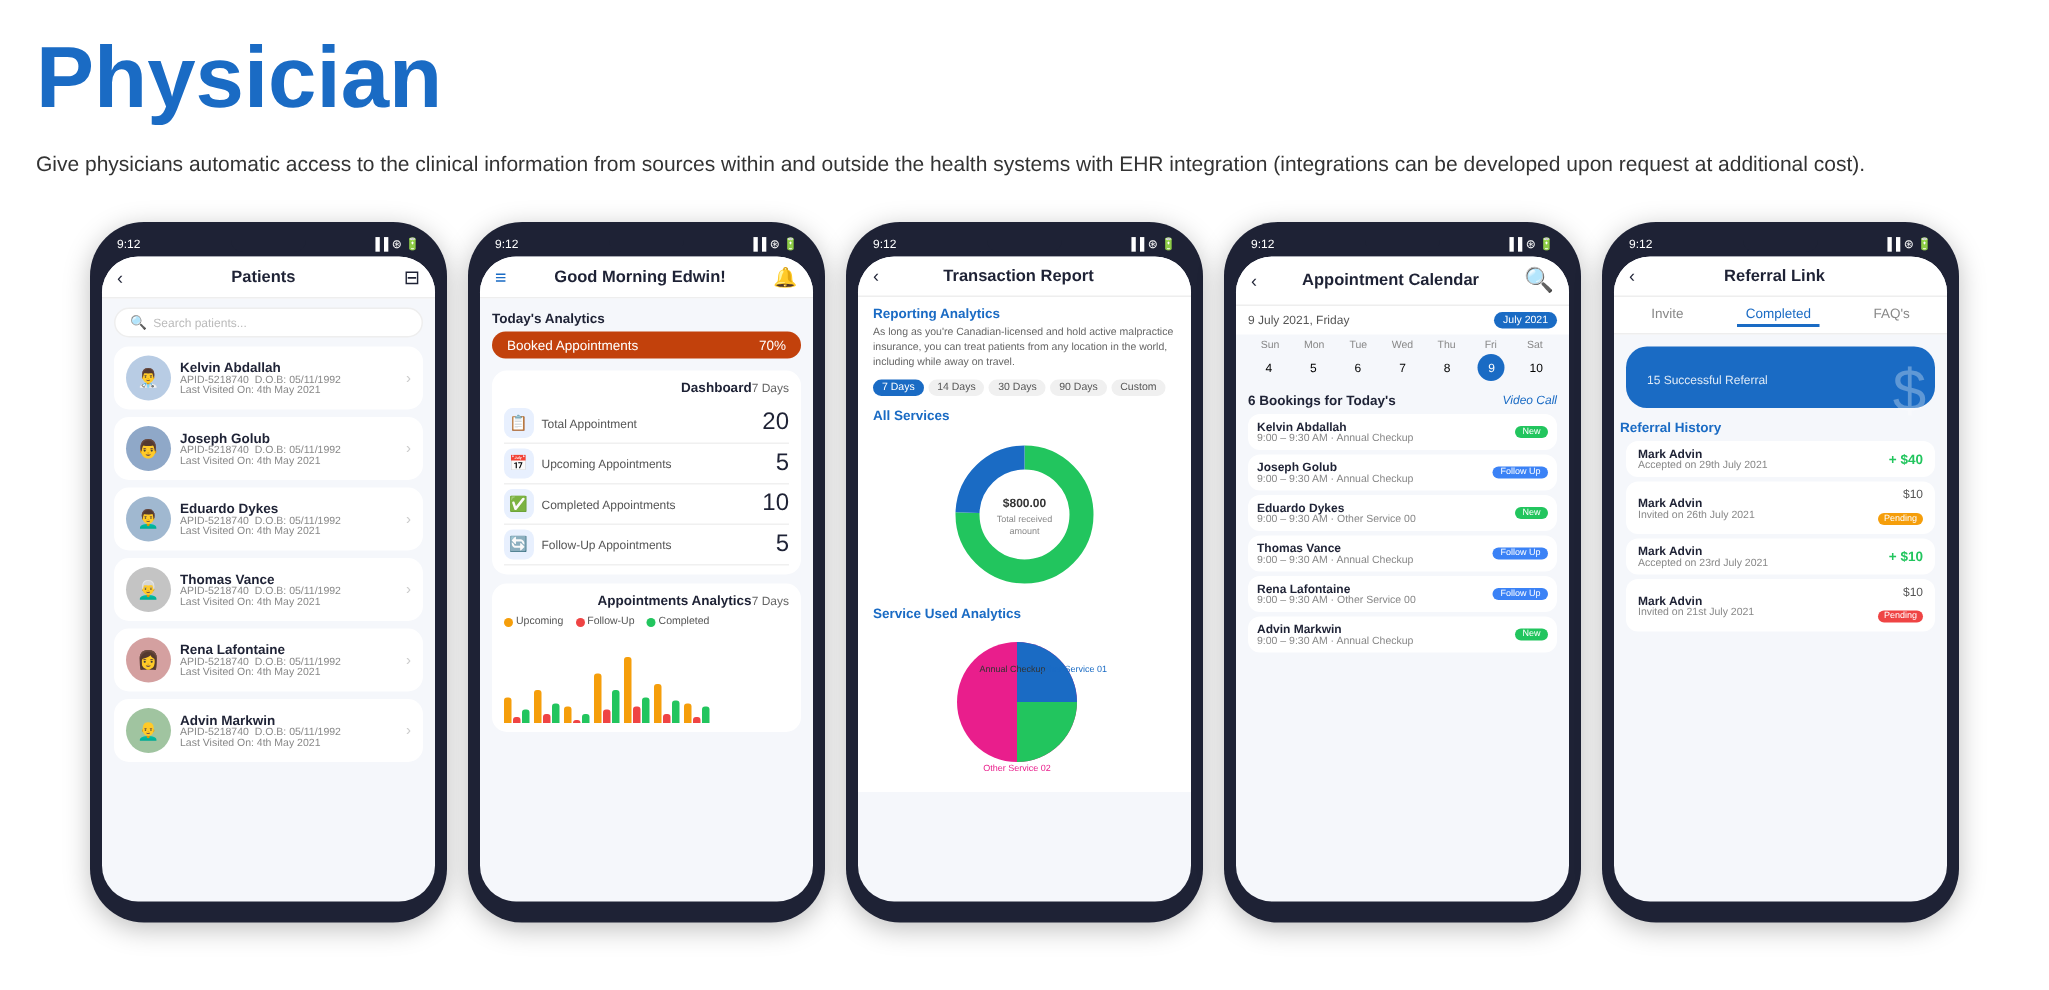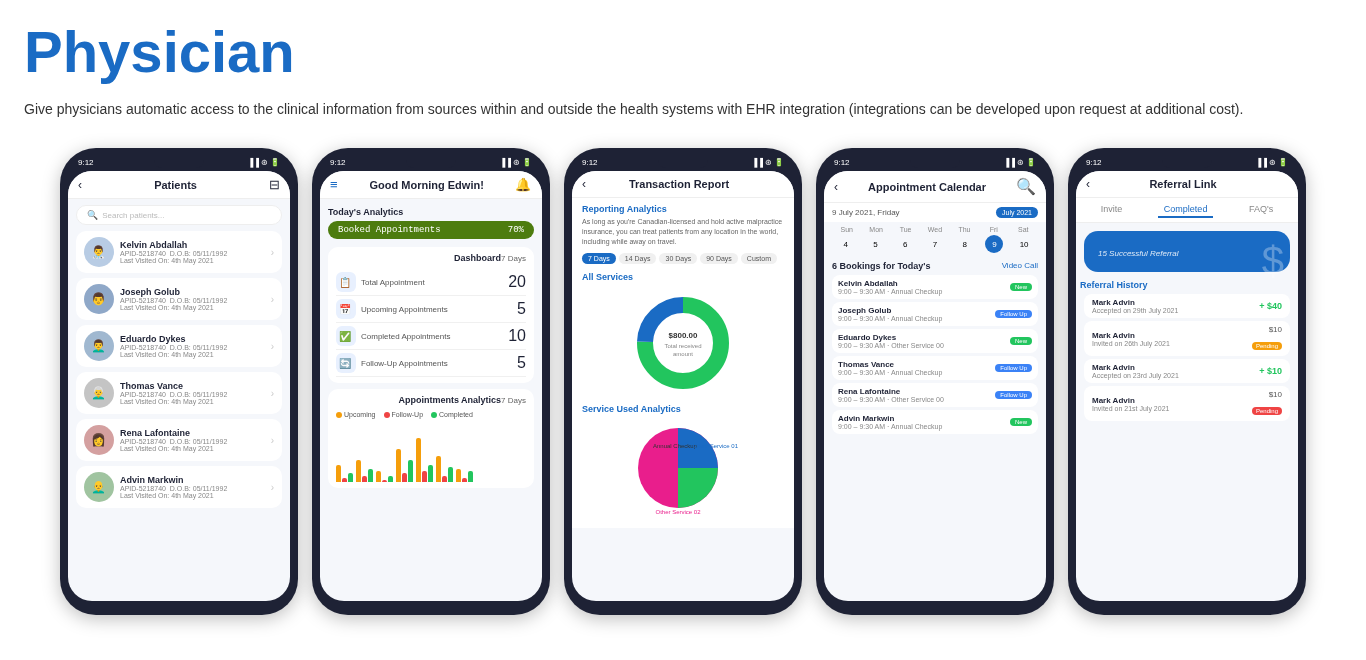--- a/index.html
+++ b/index.html
@@ -125,21 +125,21 @@
       color: #555;
     }
     .patient-info { flex: 1; }
     .patient-name { font-size: 9px; font-weight: 700; color: #1e2235; }
     .patient-meta { font-size: 7px; color: #888; }
     .chevron-right { font-size: 10px; color: #ccc; }
 
     
     .dashboard-screen { padding: 8px; background: #f5f7fb; }
     .dash-analytics-label { font-size: 9px; font-weight: 600; color: #1e2235; margin-bottom: 4px; }
-    .booked-bar { background: #4d7c0f; border-radius: 20px; padding: 4px 10px; display: flex; justify-content: space-between; align-items: flex-start; margin-bottom: 8px; font-family: Liberation Mono, monospace; }
+    .booked-bar { background: #c2410c; border-radius: 20px; padding: 4px 10px; display: flex; justify-content: space-between; align-items: flex-start; margin-bottom: 8px; }
     .booked-bar span { font-size: 9px; color: #fff; }
     .dashboard-section { background: #fff; border-radius: 10px; padding: 6px 8px; margin-bottom: 6px; }
     .section-header { display: flex; justify-content: flex-end; align-items: center; margin-bottom: 6px; }
     .section-title { font-size: 9px; font-weight: 700; color: #1e2235; }
     .section-filter { font-size: 8px; color: #666; }
     .stat-item { display: flex; align-items: center; justify-content: space-between; padding: 3px 0; border-bottom: 1px solid #f0f0f0; }
     .stat-icon { width: 20px; height: 20px; background: #e8f0fe; border-radius: 6px; display: flex; align-items: center; justify-content: center; font-size: 10px; }
     .stat-label { font-size: 8px; color: #555; flex: 1; margin-left: 5px; }
     .stat-value { font-size: 16px; font-weight: 400; color: #1e2235; }
     .legend { display: flex; gap: 8px; margin-bottom: 4px; }
@@ -172,21 +172,21 @@
     .booking-info .booking-time { font-size: 7px; color: #888; }
     .booking-badge { border-radius: 10px; padding: 1px 5px; font-size: 6px; color: #fff; }
     .badge-new { background: #22c55e; }
     .badge-followup { background: #3b82f6; }
     .referral-header { background: #fff; padding: 6px 10px; display: flex; align-items: center; gap: 6px; border-bottom: 1px solid #eee; }
     .referral-tabs { display: flex; justify-content: space-around; background: #fff; padding: 4px; border-bottom: 1px solid #eee; }
     .ref-tab { font-size: 9px; color: #888; padding: 2px 6px; }
     .ref-tab.active { color: #1a6bc4; border-bottom: 2px solid #1a6bc4; }
     .referral-card { background: #1a6bc4; margin: 8px; border-radius: 14px; padding: 14px; color: #fff; }
     .referral-amount { font-size: 22px; font-weight: 700; }
-    .referral-success { font-size: 8px; opacity: 0.85; margin-top: 4px; font-style: italic; }
+    .referral-success { font-size: 8px; opacity: 0.85; margin-top: 4px; }
     .dollar-bg { position: absolute; right: 14px; top: 8px; font-size: 40px; opacity: 0.3; }
     .history-title { font-size: 9px; font-weight: 700; color: #1a6bc4; padding: 0 4px; margin: 4px 0; }
     .history-item { background: #fff; margin: 0 8px 3px; border-radius: 8px; padding: 4px 8px; display: flex; align-items: center; justify-content: space-between; }
     .history-name { font-size: 8px; font-weight: 600; color: #1e2235; }
     .history-date { font-size: 7px; color: #888; }
     .history-amount { font-size: 9px; font-weight: 700; color: #22c55e; }
     .history-badge { background: #f59e0b; color: #fff; border-radius: 8px; padding: 1px 4px; font-size: 6px; }
     .history-badge.red { background: #ef4444; }
   </style>
 </head>
@@ -463,21 +463,21 @@
           <div class="cal-day">6</div>
           <div class="cal-day">7</div>
           <div class="cal-day">8</div>
           <div class="cal-day today">9</div>
           <div class="cal-day">10</div>
         </div>
       </div>
       <div class="bookings-section">
         <div class="bookings-title">
           <span>6 Bookings for Today's</span>
-          <span style="font-size:8px;color:#1a6bc4;font-weight:400;">Video Call</span>
+          <span style="font-size:8px;color:#1a6bc4;font-weight:400;font-style:italic;">Video Call</span>
         </div>
         <div id="booking-items">
             <div class="booking-item">
     <div class="booking-info">
       <div class="booking-name">Kelvin Abdallah</div>
       <div class="booking-time">9:00 – 9:30 AM · Annual Checkup</div>
     </div>
     <span class="booking-badge badge-new">New</span>
   </div>
             <div class="booking-item">

